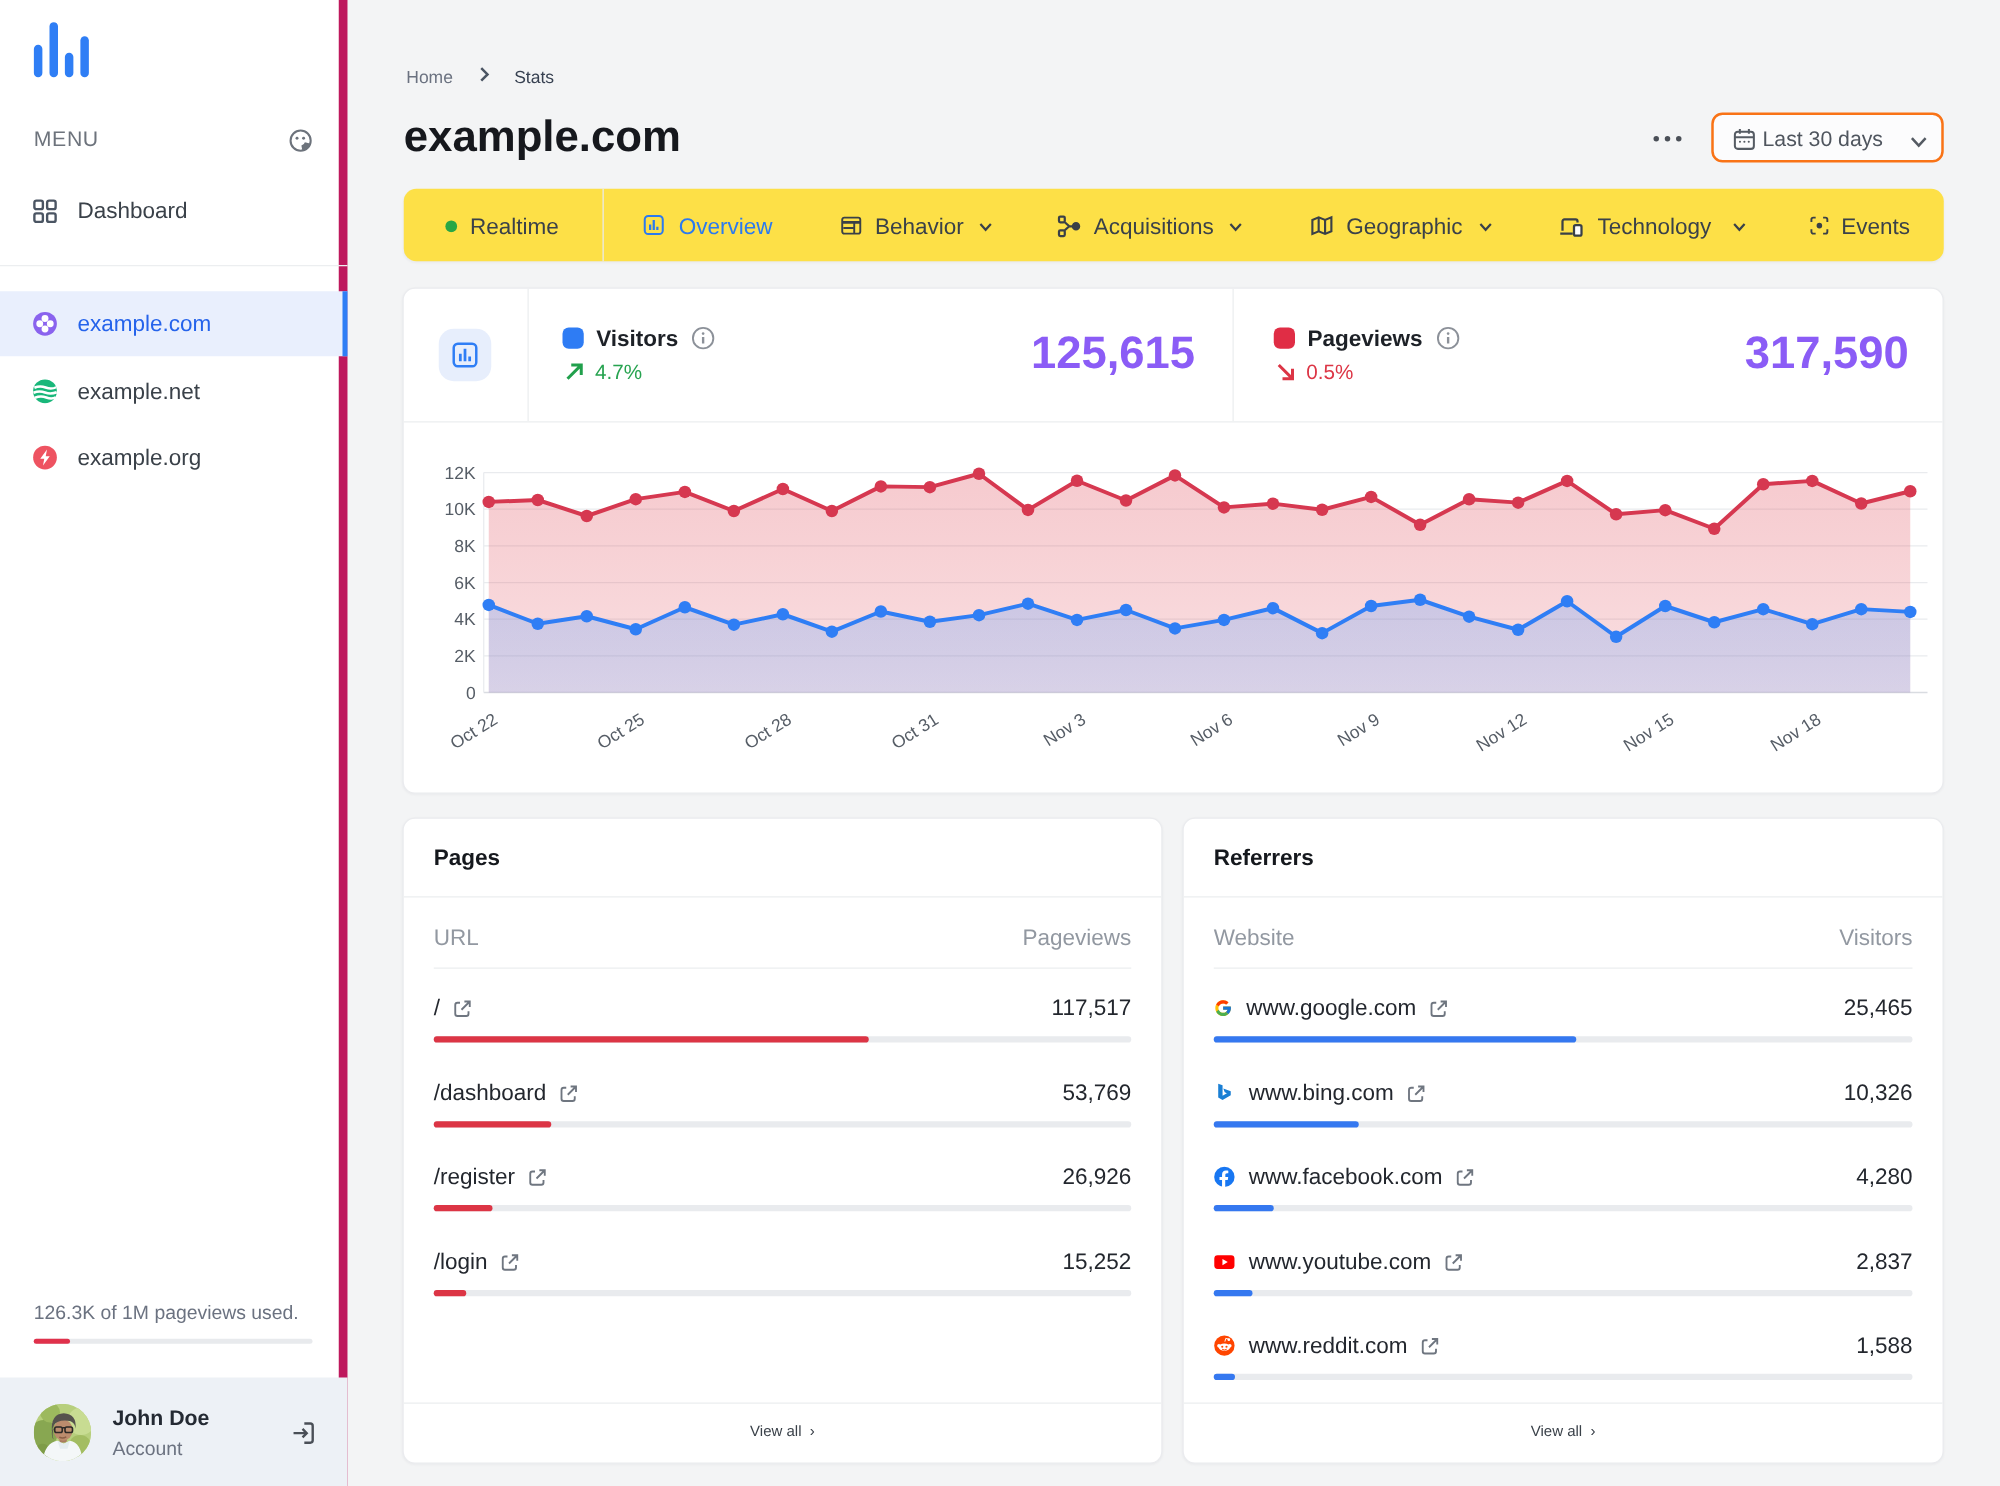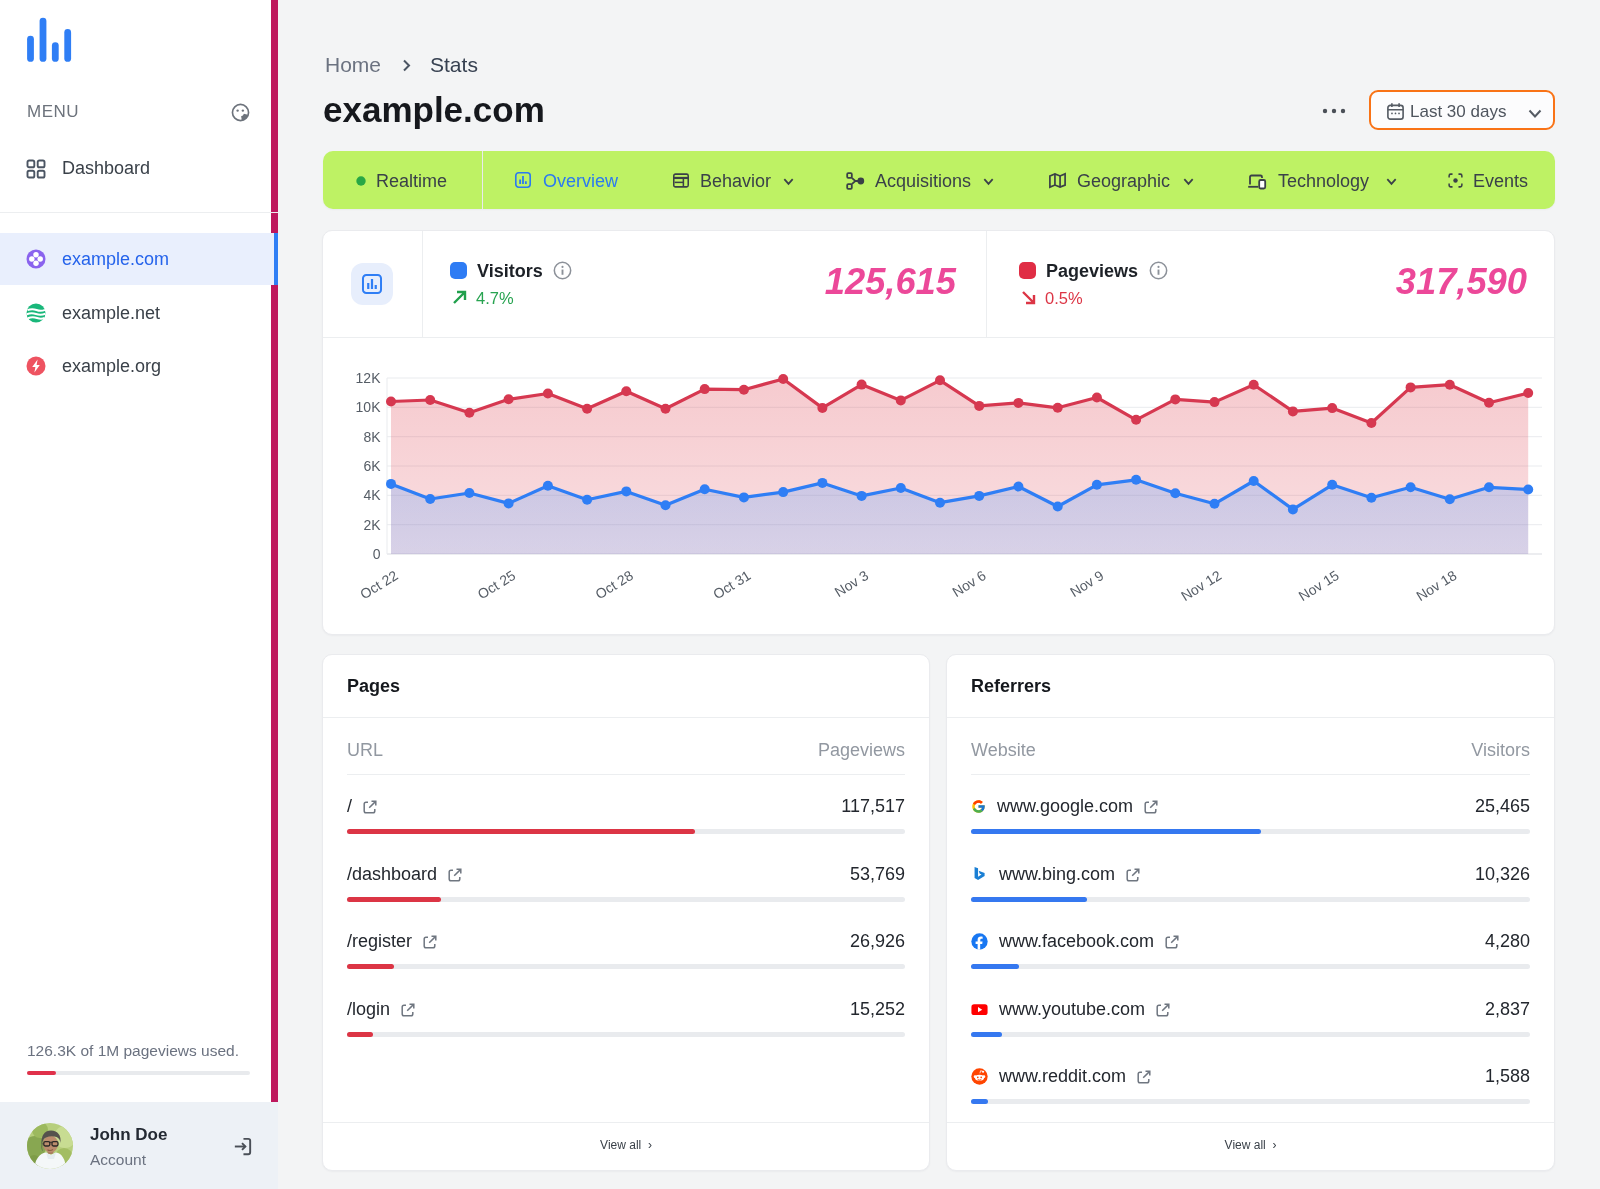--- a/index.html
+++ b/index.html
@@ -21,44 +21,44 @@
 .sicon { position:absolute; left:26px; top:16px; width:20px; height:20px; }
 #usage-text { position:absolute; left:27px; top:1042px; font-size:15.5px; color:#6b7280; }
 #usage-track { position:absolute; left:27px; top:1071px; width:223px; height:4px; border-radius:2px; background:#e8eaed; }
 #usage-fill { position:absolute; left:0; top:0; width:29px; height:4px; border-radius:2px; background:#e0314b; }
 #side-footer { position:absolute; left:0; top:1102px; width:278px; height:87px; background:#edf1f6; }
 #avatar { position:absolute; left:27px; top:21px; width:46px; height:46px; border-radius:50%; overflow:hidden; }
 #user-name { position:absolute; left:90px; top:23px; font-size:17px; font-weight:bold; color:#242a33; }
 #user-sub { position:absolute; left:90px; top:49px; font-size:15.5px; color:#6b7280; }
 
 
-#crumb { position:absolute; left:325px; top:53px; font-size:21px; color:#6b7280;text-align:right; }
+#crumb { position:absolute; left:325px; top:53px; font-size:14px; color:#6b7280;text-align:right; }
 #crumb .sep { display:inline-block; width:9px; height:13px; margin:0 19px 0 21px; }
 #crumb .cur { color:#374151; }
 h1 { position:absolute; left:323px; top:90px; font-size:35px; font-weight:bold; color:#16181d; letter-spacing:0px; }
 #datebtn { position:absolute; left:1369px; top:90px; width:186px; height:40px; background:#fcfcfd; border:2px solid #f97316; border-radius:9px; }
 #datebtn .lbl { position:absolute; left:39px; top:10px; font-size:17px; color:#4f555e; }
 
 
-#tabs { position:absolute; left:323px; top:151px; width:1232px; height:58px; background:#bef264; border-radius:10px; box-shadow:0 1px 2px rgba(16,24,40,0.04); }
+#tabs { position:absolute; left:323px; top:151px; width:1232px; height:58px; background:#fde047; border-radius:10px; box-shadow:0 1px 2px rgba(16,24,40,0.04); }
 #tab-divider { position:absolute; left:159px; top:0; width:1px; height:58px; background:#e9eaee; }
 .tab { position:absolute; top:0; height:58px; font-size:18px; color:#3a4149; }
 .tab .t { position:absolute; top:20px; white-space:nowrap; }
 
 
 .card { position:absolute; background:#ffffff; border:1px solid #eaebee; border-radius:10px; box-shadow:0 1px 2px rgba(16,24,40,0.04); }
 #statcard { left:322px; top:230px; width:1233px; height:405px; }
 #iconbox { position:absolute; left:28px; top:32px; width:42px; height:42px; border-radius:12px; background:#e7eefc; }
 #stat-vdiv1 { position:absolute; left:99px; top:0; width:1px; height:106px; background:#eceef0; }
 #stat-vdiv2 { position:absolute; left:663px; top:0; width:1px; height:106px; background:#eceef0; }
 #stat-hdiv { position:absolute; left:0; top:106px; width:1231px; height:1px; background:#eceef0; }
 .swatch { position:absolute; width:17px; height:17px; border-radius:5px; }
 .statlabel { position:absolute; font-size:18px; font-weight:bold; color:#1d2127; }
 .statpct { position:absolute; font-size:16.5px; }
-.bignum { position:absolute; font-size:36.3px; font-weight:bold; color:#ec4899; letter-spacing:0px;font-style:italic; }
+.bignum { position:absolute; font-size:36.3px; font-weight:bold; color:#8b5cf6; letter-spacing:0px; }
 
 .listcard { top:654px; height:517px; }
 #pagescard { left:322px; width:608px; }
 #refcard { left:946px; width:609px; }
 .cardtitle { position:absolute; left:24px; top:21px; font-size:18px; font-weight:bold; color:#15181d; }
 .carddiv { position:absolute; left:0; width:100%; height:1px; background:#eceef0; }
 .colhead { position:absolute; top:85px; font-size:18px; color:#9298a1; }
 .coldiv { position:absolute; left:24px; top:119px; width:calc(100% - 48px); height:1px; background:#eceef0; }
 .lrow { position:absolute; left:24px; width:calc(100% - 48px); }
 .lrow .line { position:absolute; left:0; top:0; display:flex; align-items:center; height:21px; }

